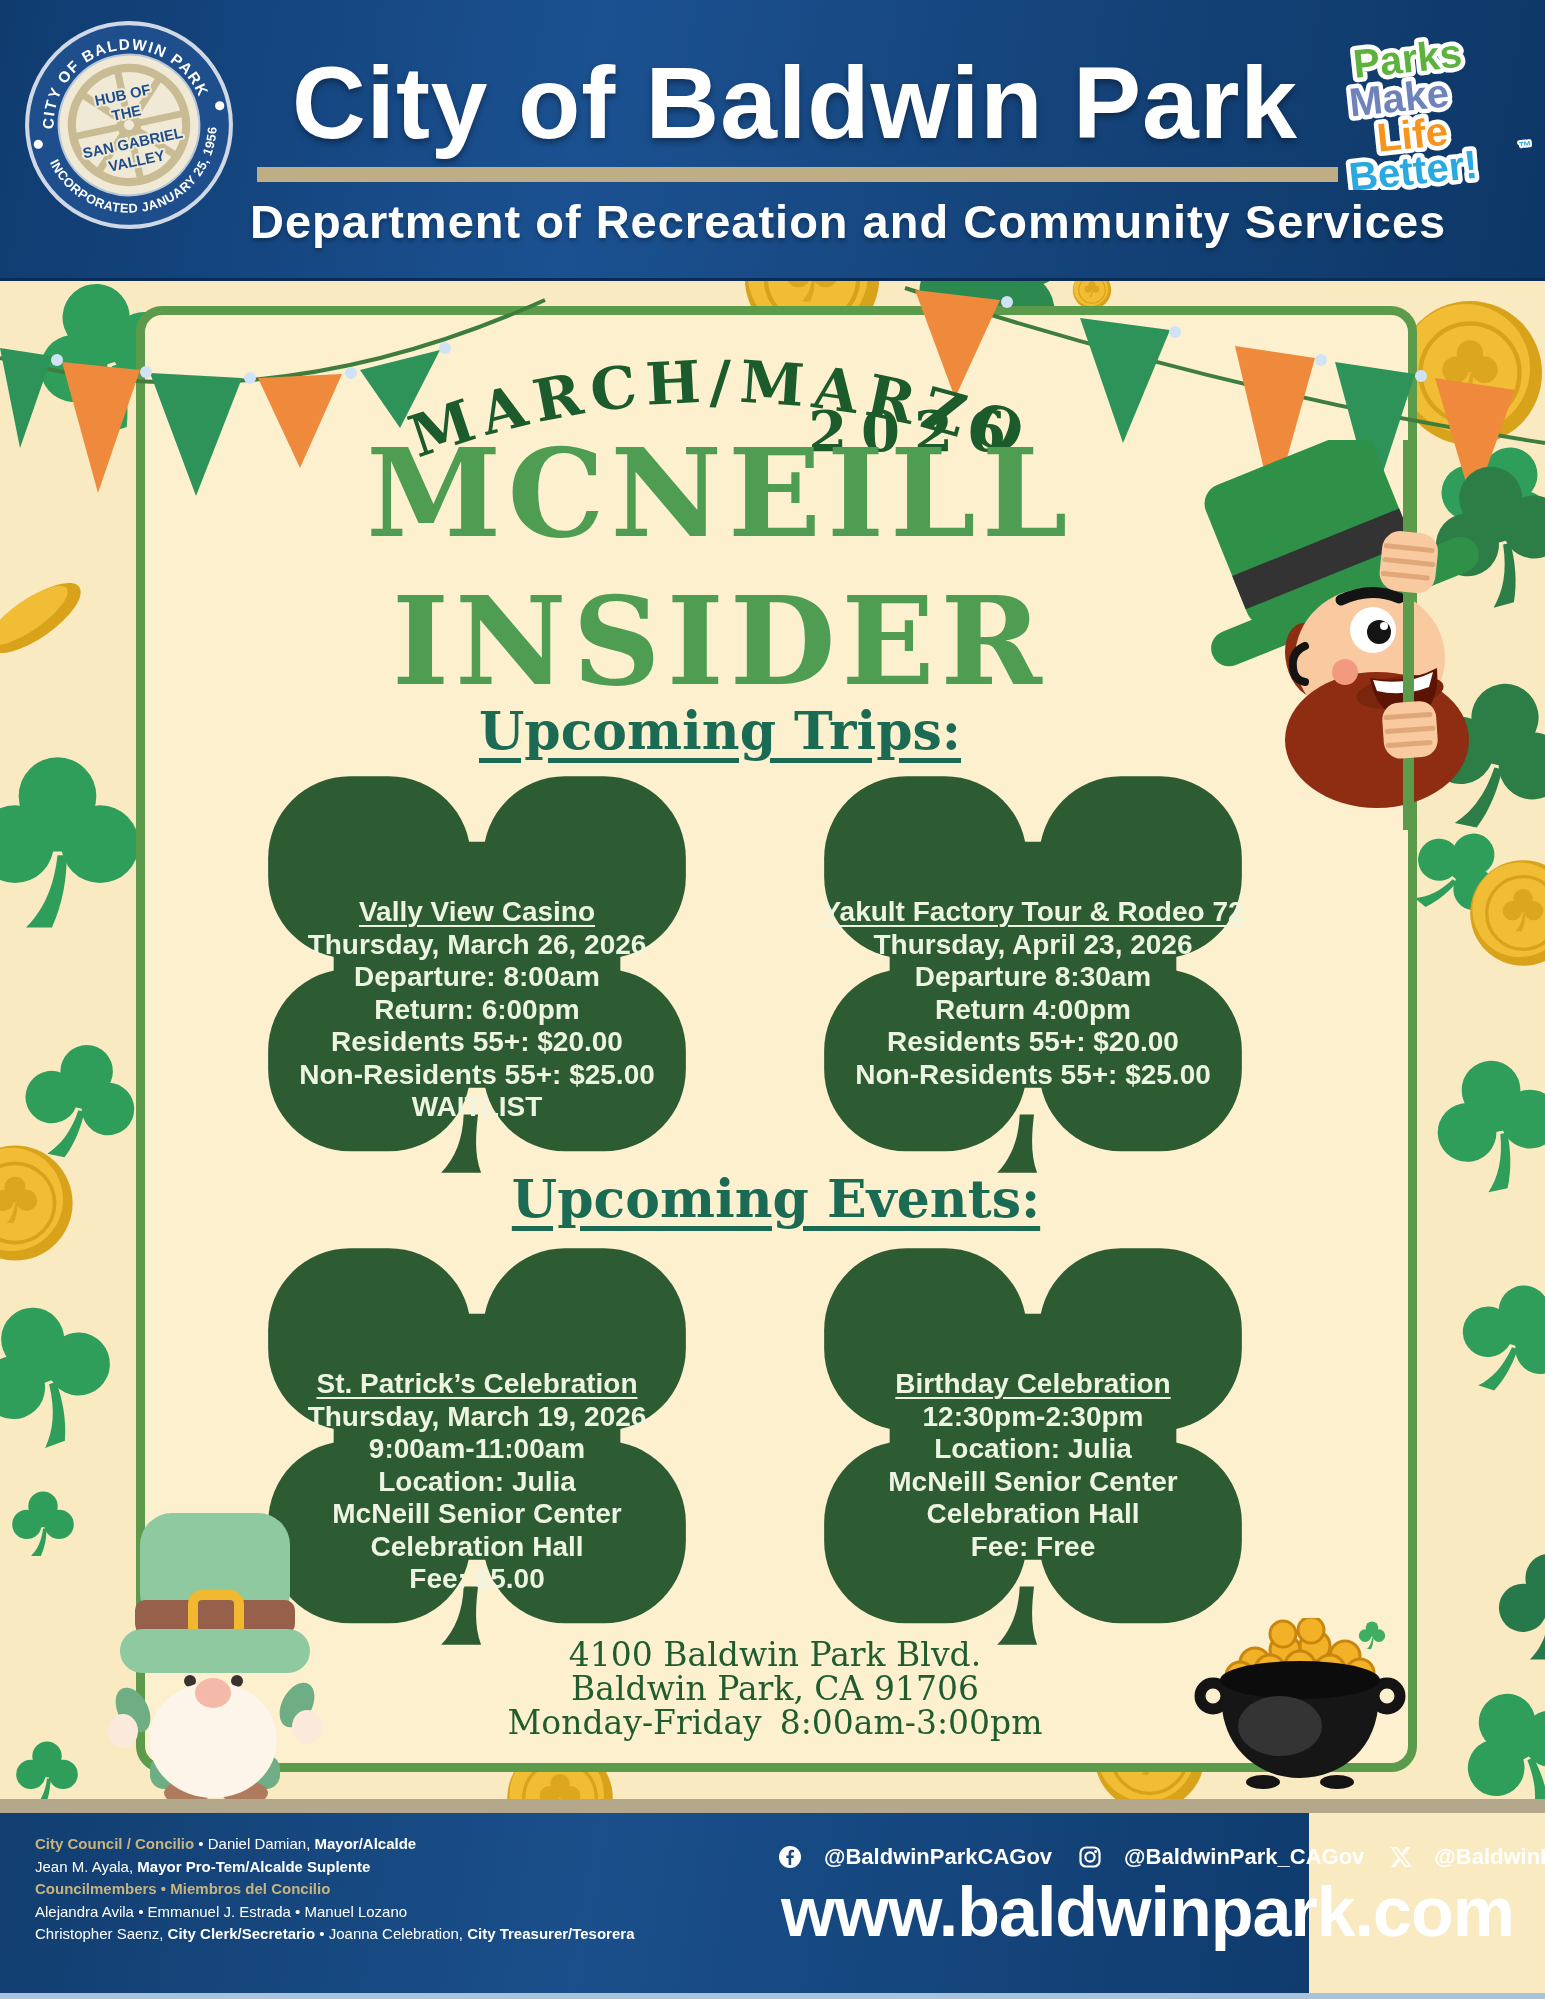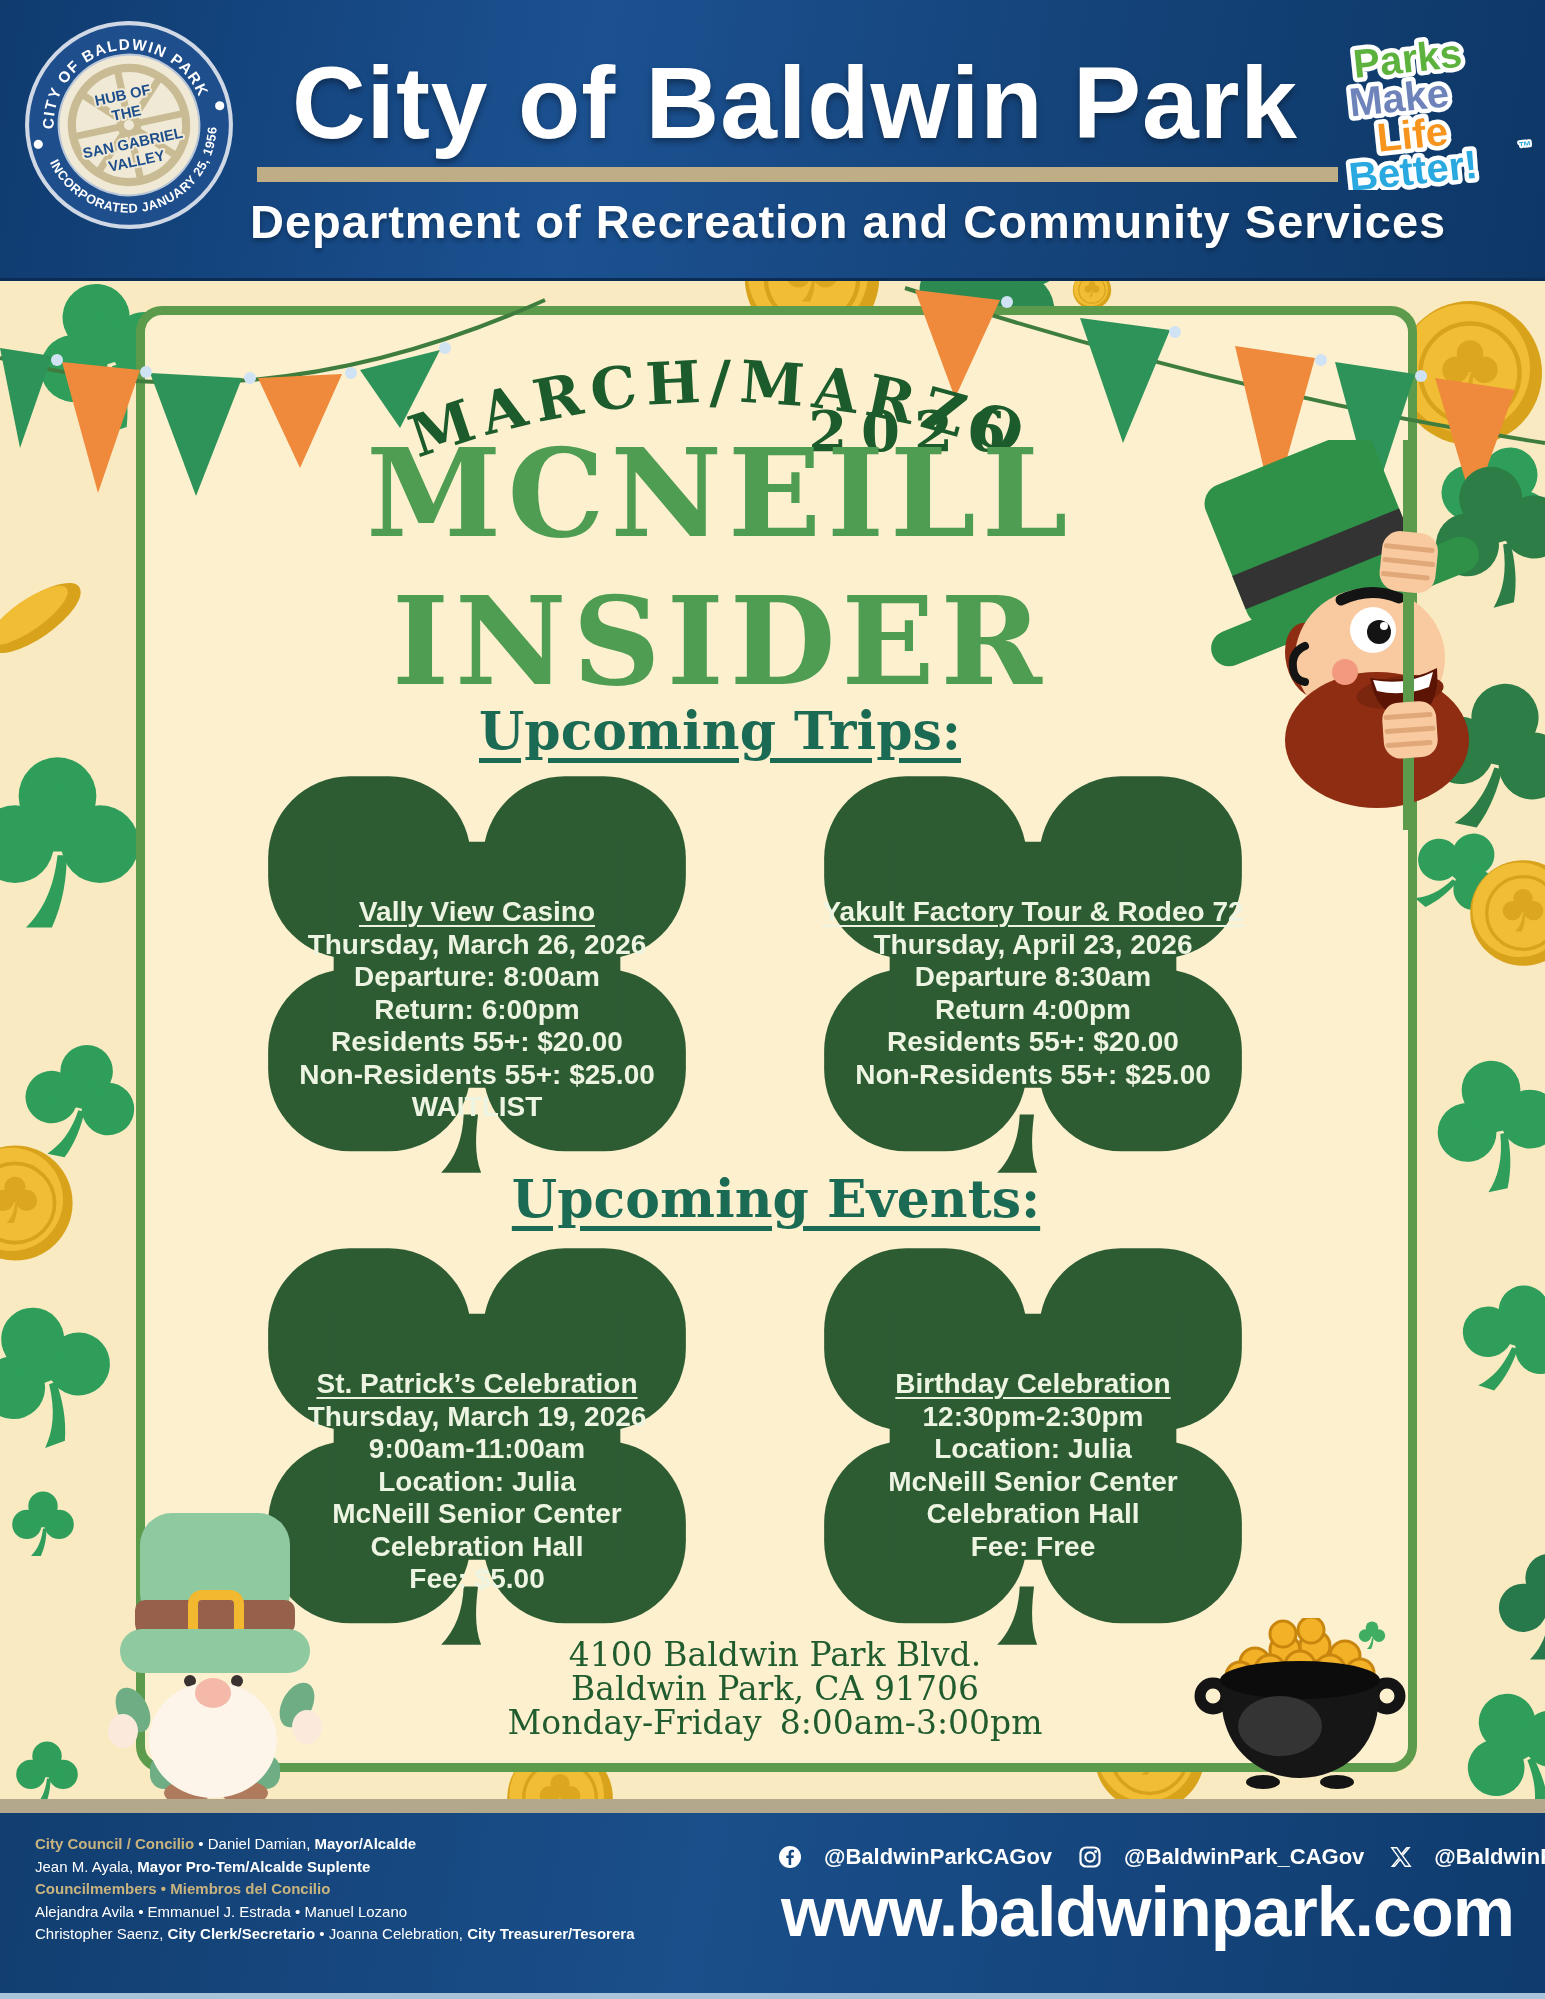--- a/index.html
+++ b/index.html
@@ -38,21 +38,21 @@
   
   .panel{position:absolute;left:136px;top:306px;width:1281px;height:1466px;z-index:2;
          border:9px solid #5d9b4c;border-radius:26px;background:#fcf0cf;box-sizing:border-box;}
 
   .address{position:absolute;left:425px;top:1638px;width:700px;text-align:center;z-index:8;
            font-family:"DejaVu Serif",serif;font-size:33px;line-height:34px;color:#205c2e;}
   .address .gap{display:inline-block;width:18px;}
 
   
   .divider{position:absolute;left:0;top:1799px;width:1545px;height:14px;background:#b3a88c;z-index:10;}
-  .footer{position:absolute;left:0;top:1813px;width:1545px;height:186px;z-index:10;
+  .footer{position:absolute;left:0;top:1813px;width:1309px;height:186px;z-index:10;
           background:linear-gradient(100deg,#123e70 0%,#1a4f8b 45%,#0f3b6d 100%);}
   .footer-strip{position:absolute;left:0;top:1993px;width:1545px;height:6px;background:#a8c3da;z-index:11;}
   .council{position:absolute;left:35px;top:20px;font-size:15px;line-height:22.5px;color:#fff;letter-spacing:0;}
   .gold{color:#c9b37e;font-weight:bold;}
   .b{font-weight:bold;}
   .social{position:absolute;left:778px;top:31px;display:flex;gap:26px;align-items:center;
           color:#fff;font-weight:bold;font-size:22px;white-space:nowrap;}
   .social .item{display:flex;align-items:center;gap:22px;}
   .website{position:absolute;left:775px;top:59px;width:745px;text-align:center;
            font-size:70px;font-weight:bold;color:#fff;letter-spacing:-1px;}

